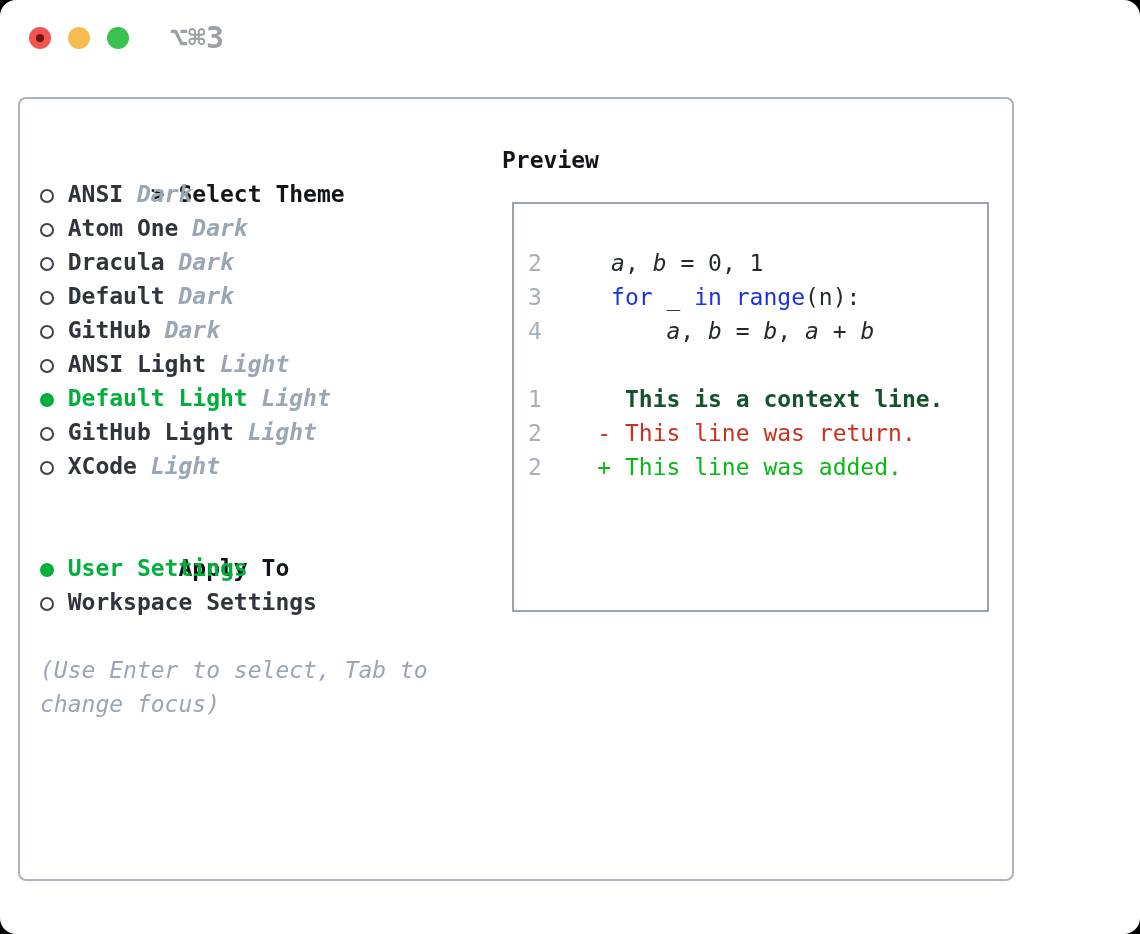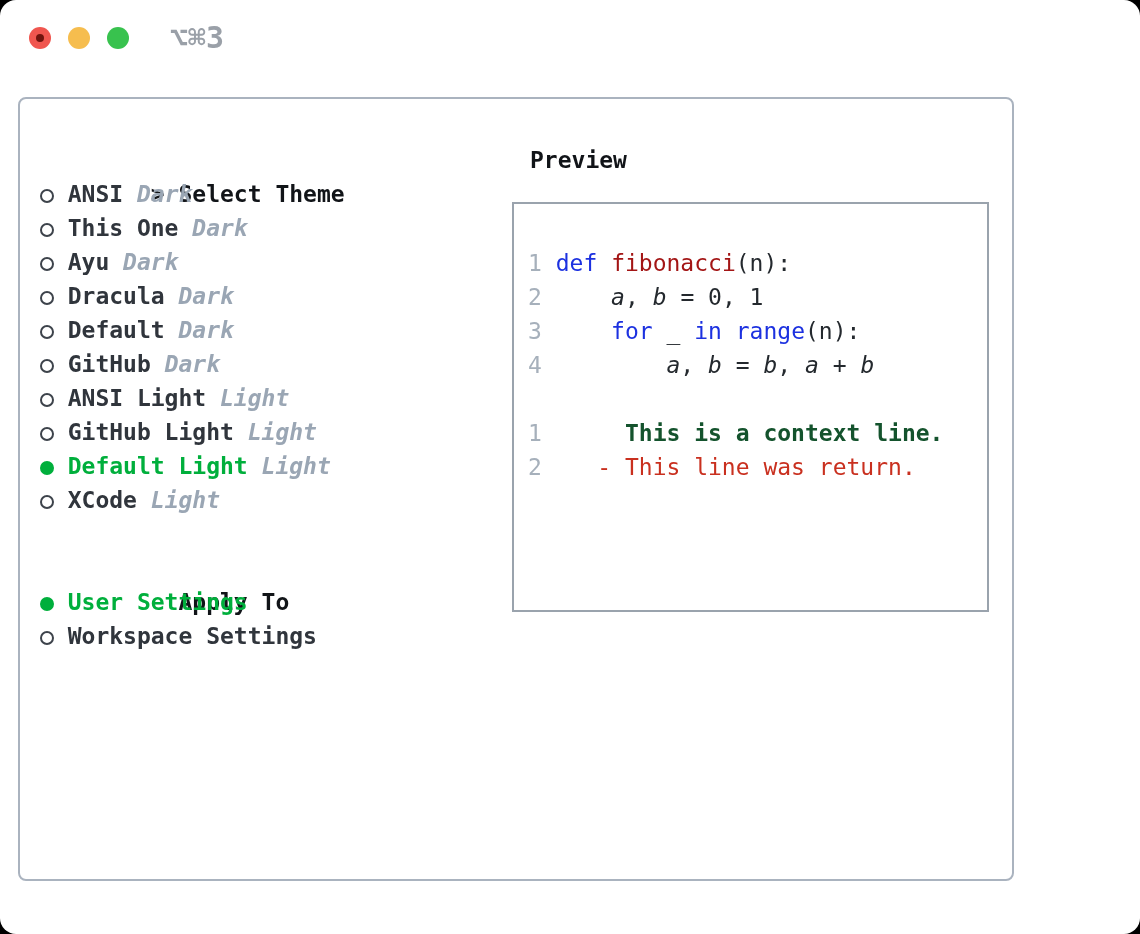--- a/index.html
+++ b/index.html
@@ -39,21 +39,21 @@
     display:inline-block;width:14px;height:14px;box-sizing:border-box;
     border:2.5px solid #3d434b;border-radius:50%;position:relative;top:1px;
   }
   .selected .radio{background:#00af3c;border-color:#00af3c;}
   .name{color:#30353c;}
   .selected .name{color:#00af3c;}
   .variant{color:#9aa6b4;font-style:italic;}
   .hint{color:#9aa6b4;font-style:italic;}
   .hint div{height:34px;white-space:pre;}
   
-  .preview-label{position:absolute;left:482px;top:44px;height:34px;font-weight:bold;color:#111418;margin-left:28px;}
+  .preview-label{position:absolute;left:482px;top:44px;height:34px;font-weight:bold;color:#111418;}
   .preview-box{
     position:absolute;left:492px;top:103px;width:477px;height:410px;box-sizing:border-box;
     border:2px solid #9aa3ad;background:#fff;
   }
   .preview-code{position:absolute;left:14px;top:42px;}
   .code-row{height:34px;white-space:pre;}
   .tk-ln{color:#a6b0bb;}
   .tk-tx{color:#24292e;}
   .tk-kw{color:#1c31e0;}
   .tk-fn{color:#a31515;}
@@ -78,54 +78,57 @@
 
   <div class="panel">
 
     <div class="left-col">
       <div class="row header-row">
         <span class="cell prompt">&gt;</span><span>Select Theme</span>
       </div>
 
       <div>
           <div class="row"><span class="cell"><span class="radio"></span></span><span class="name">ANSI </span><span class="variant">Dark</span></div>
-          <div class="row"><span class="cell"><span class="radio"></span></span><span class="name">This One </span><span class="variant">Dark</span></div>
-          <div class="row"><span class="cell"><span class="radio"></span></span><span class="name">Ayu </span><span class="variant">Dark</span></div>
+          <div class="row"><span class="cell"><span class="radio"></span></span><span class="name">Atom One </span><span class="variant">Dark</span></div>
           <div class="row"><span class="cell"><span class="radio"></span></span><span class="name">Dracula </span><span class="variant">Dark</span></div>
           <div class="row"><span class="cell"><span class="radio"></span></span><span class="name">Default </span><span class="variant">Dark</span></div>
           <div class="row"><span class="cell"><span class="radio"></span></span><span class="name">GitHub </span><span class="variant">Dark</span></div>
           <div class="row"><span class="cell"><span class="radio"></span></span><span class="name">ANSI Light </span><span class="variant">Light</span></div>
+          <div class="row selected"><span class="cell"><span class="radio"></span></span><span class="name">Default Light </span><span class="variant">Light</span></div>
           <div class="row"><span class="cell"><span class="radio"></span></span><span class="name">GitHub Light </span><span class="variant">Light</span></div>
-          <div class="row selected"><span class="cell"><span class="radio"></span></span><span class="name">Default Light </span><span class="variant">Light</span></div>
           <div class="row"><span class="cell"><span class="radio"></span></span><span class="name">XCode </span><span class="variant">Light</span></div>
         </div>
 
       <div class="blank-row"></div>
 
       <div class="row header-row">
         <span class="cell"></span><span>Apply To</span>
       </div>
 
       <div>
           <div class="row selected"><span class="cell"><span class="radio"></span></span><span class="name">User Settings</span></div>
           <div class="row"><span class="cell"><span class="radio"></span></span><span class="name">Workspace Settings</span></div>
         </div>
 
       <div class="blank-row"></div>
 
+      <div class="hint">
+        <div>(Use Enter to select, Tab to</div>
+        <div>change focus)</div>
+      </div>
     </div>
 
     <div class="preview-label">Preview</div>
 
     <div class="preview-box">
       <div class="preview-code">
-          <div class="code-row"><span class="tk-ln">1</span><span class="tk-tx"> </span><span class="tk-kw">def</span><span class="tk-tx"> </span><span class="tk-fn">fibonacci</span><span class="tk-tx">(n):</span></div>
           <div class="code-row"><span class="tk-ln">2</span><span class="tk-tx">     </span><span class="tk-var">a</span><span class="tk-tx">, </span><span class="tk-var">b</span><span class="tk-tx"> = 0, 1</span></div>
           <div class="code-row"><span class="tk-ln">3</span><span class="tk-tx">     </span><span class="tk-kw">for</span><span class="tk-tx"> _ </span><span class="tk-kw">in</span><span class="tk-tx"> </span><span class="tk-kw">range</span><span class="tk-tx">(n):</span></div>
           <div class="code-row"><span class="tk-ln">4</span><span class="tk-tx">         </span><span class="tk-var">a</span><span class="tk-tx">, </span><span class="tk-var">b</span><span class="tk-tx"> = </span><span class="tk-var">b</span><span class="tk-tx">, </span><span class="tk-var">a</span><span class="tk-tx"> + </span><span class="tk-var">b</span></div>
           <div class="code-row"></div>
           <div class="code-row"><span class="tk-ln">1</span><span class="tk-ctx">      </span><span class="tk-ctx">This is a context line.</span></div>
           <div class="code-row"><span class="tk-ln">2</span><span class="tk-tx">    </span><span class="tk-del">- This line was return.</span></div>
+          <div class="code-row"><span class="tk-ln">2</span><span class="tk-tx">    </span><span class="tk-add">+ This line was added.</span></div>
         </div>
     </div>
 
   </div>
 </div>
 
 </body></html>

